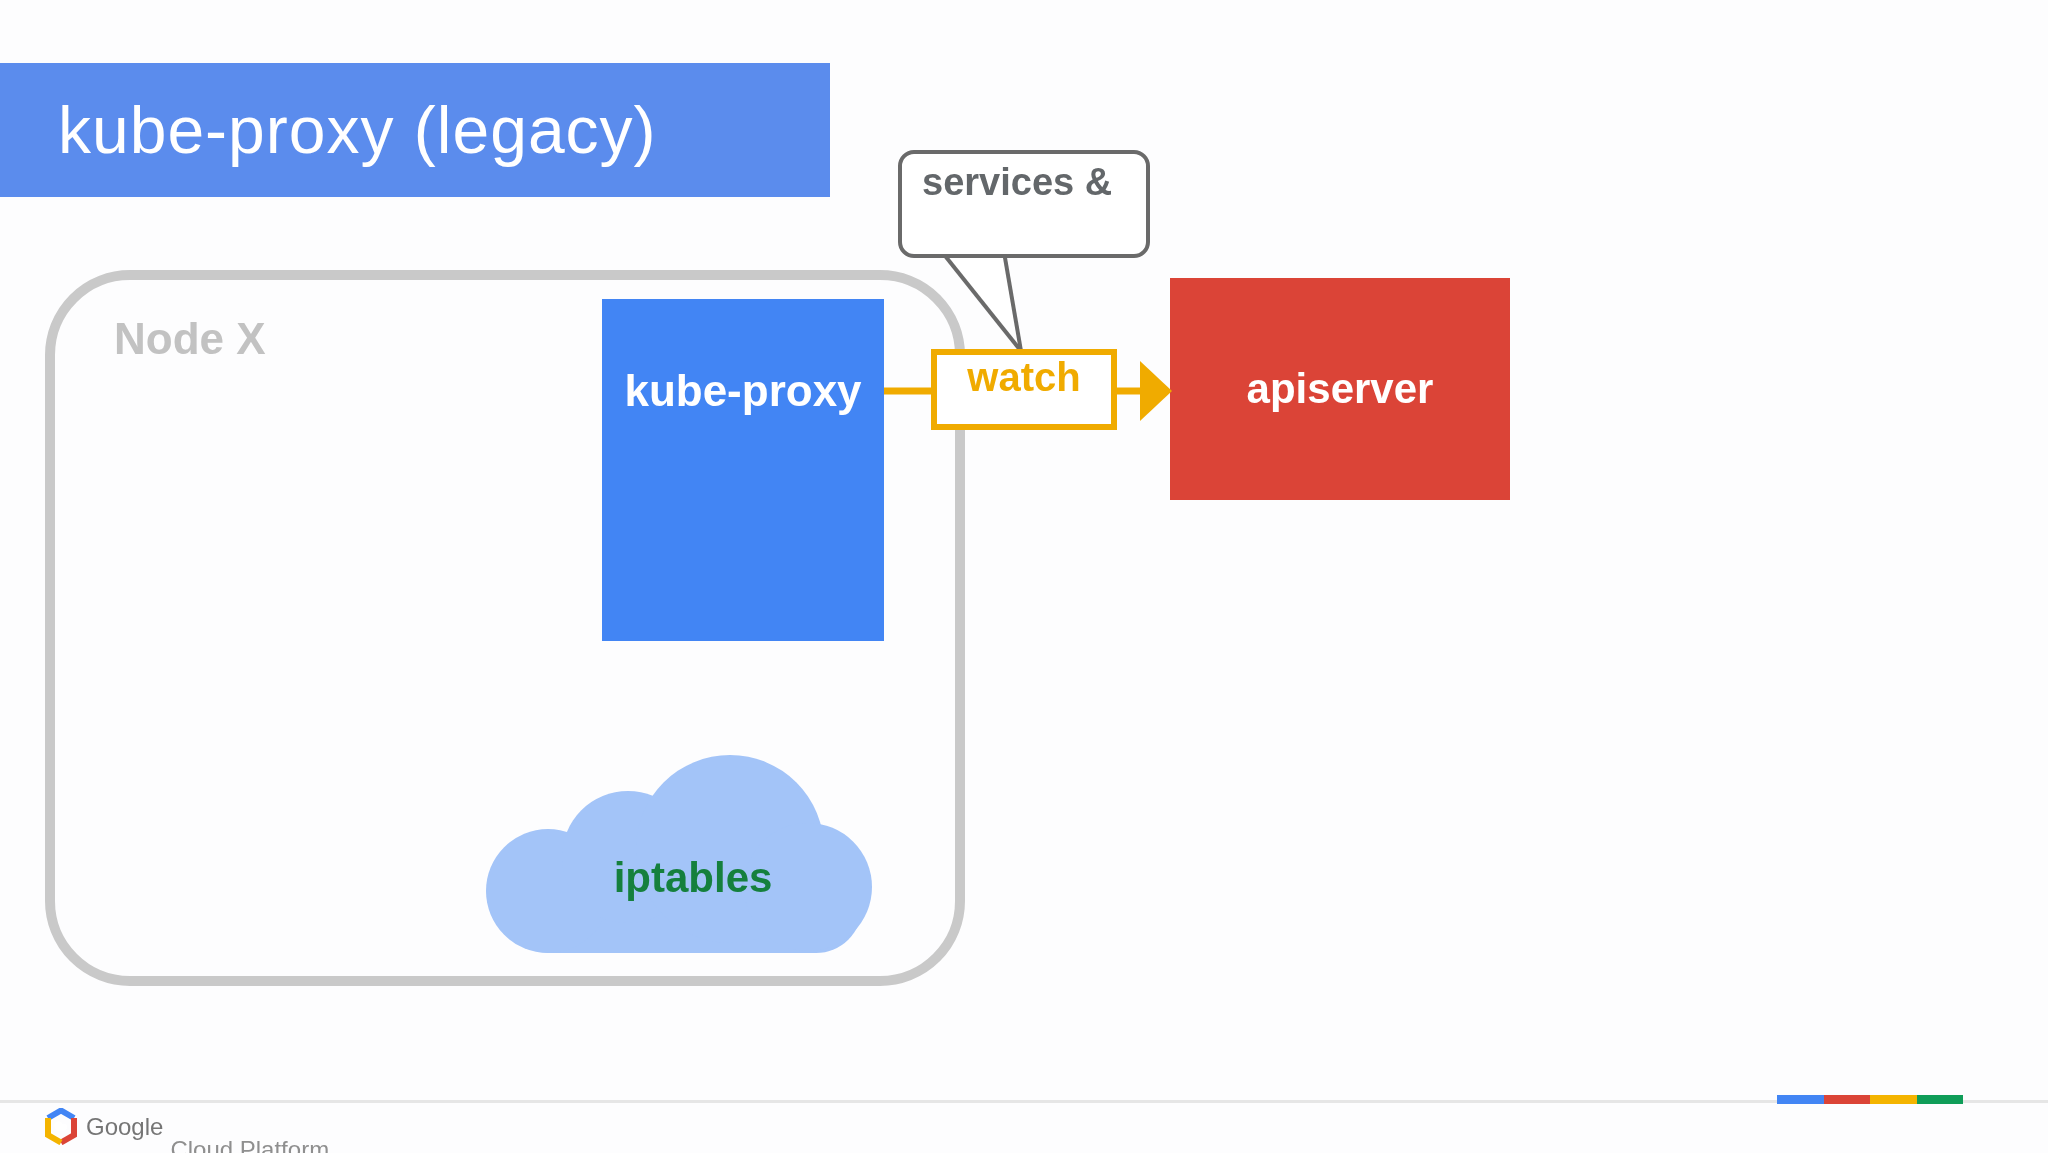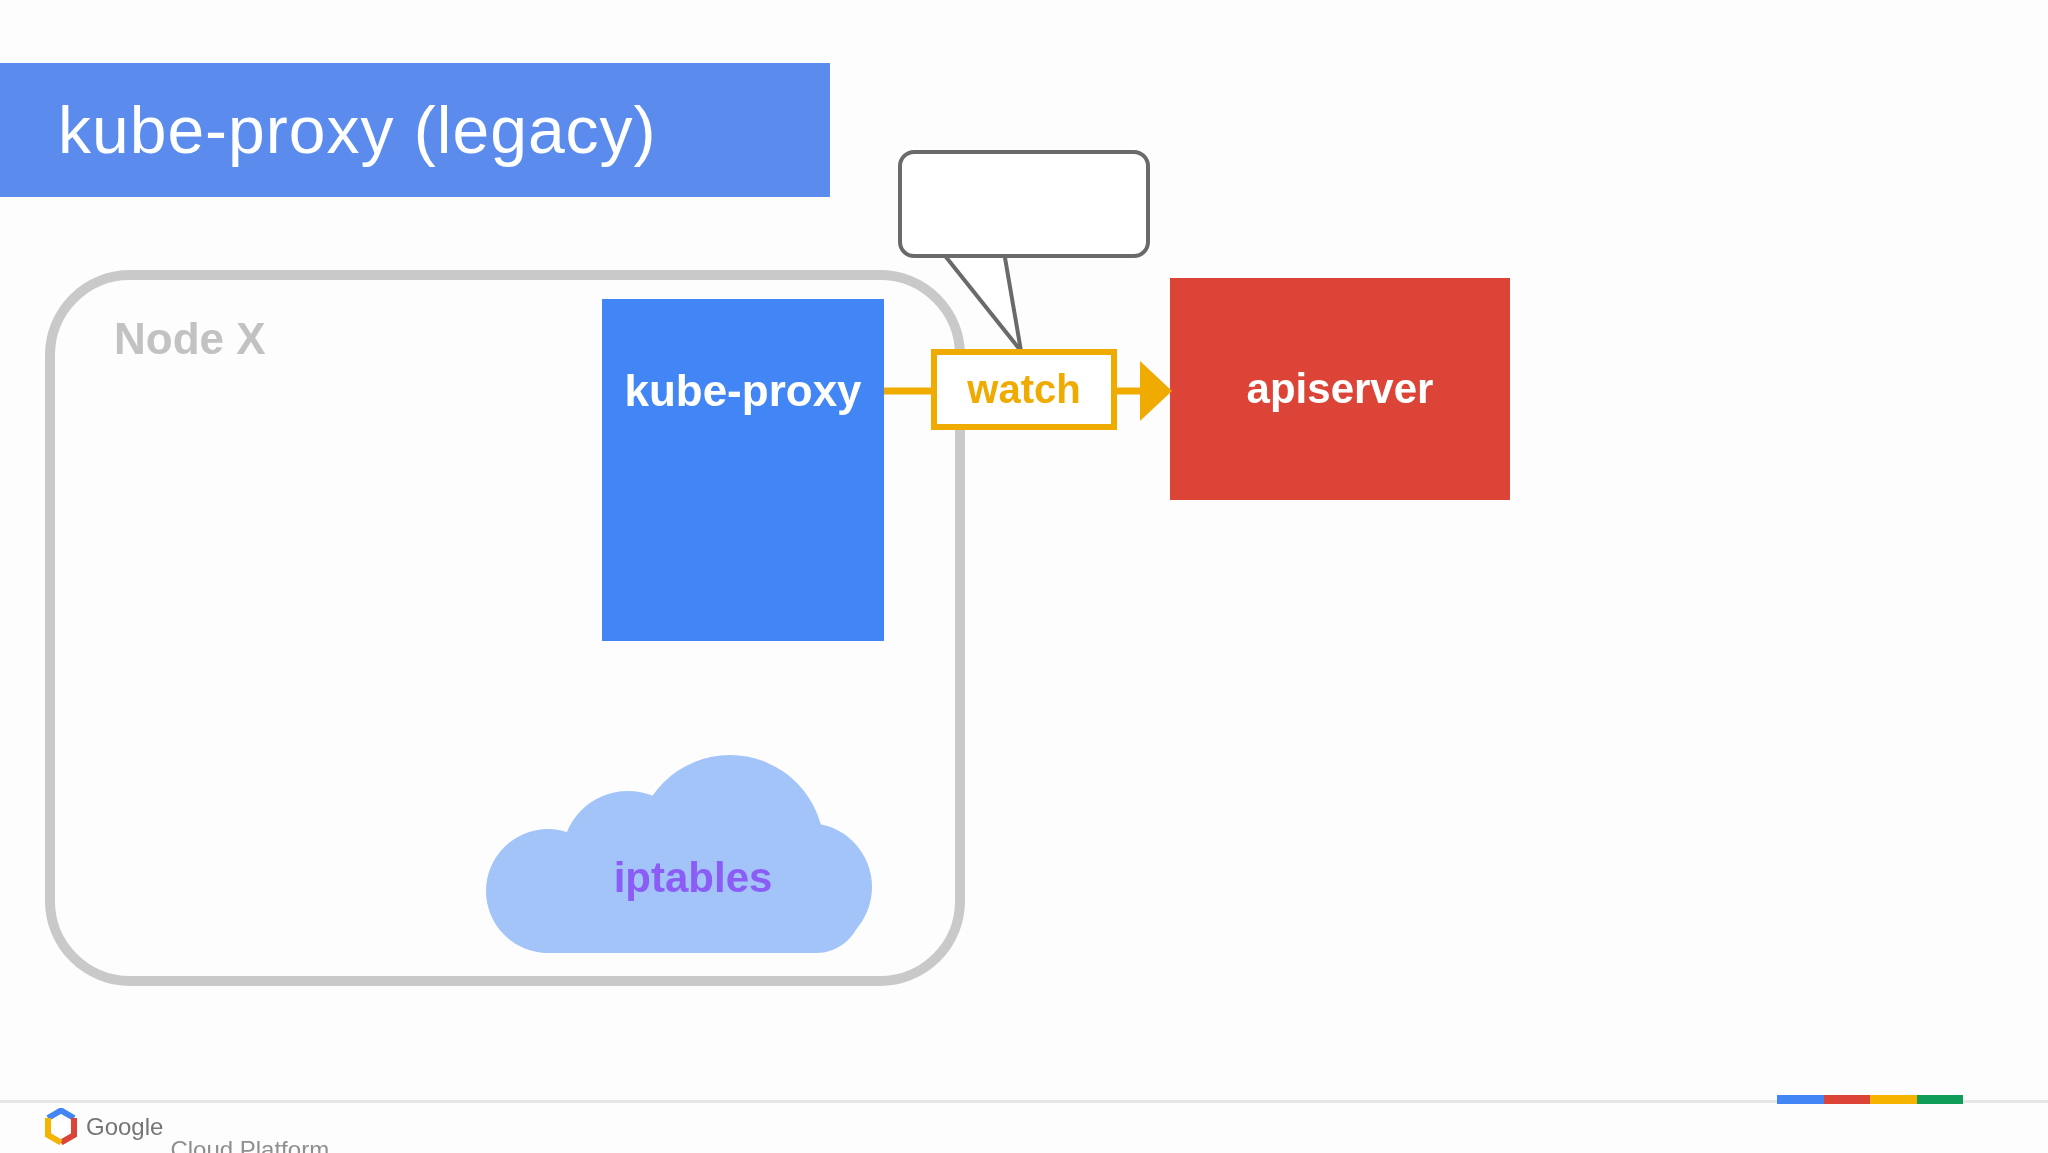--- a/index.html
+++ b/index.html
@@ -28,27 +28,27 @@
   .kube-proxy-box{
     position:absolute;left:602px;top:299px;width:282px;height:342px;
     background:var(--box-blue,#4285F4);
     display:flex;justify-content:center;align-items:flex-start;box-sizing:border-box;padding-top:66px;
   }
   .kube-proxy-label{color:#ffffff;font-size:44px;font-weight:700;line-height:52px;white-space:nowrap;}
   
   .cloud-svg{position:absolute;left:478px;top:753px;width:412px;height:202px;}
   .iptables-label{
     position:absolute;left:488px;top:854px;width:410px;text-align:center;
-    color:#8b5cf6;font-size:42px;font-weight:700;line-height:48px;
+    color:#15803d;font-size:42px;font-weight:700;line-height:48px;
   }
   
   .watch-box{
     position:absolute;left:931px;top:349px;width:186px;height:81px;
     background:#ffffff;border:6px solid var(--gold,#F0AB00);box-sizing:border-box;
-    display:flex;align-items:center;justify-content:center;z-index:4;
+    display:flex;align-items:flex-start;justify-content:center;z-index:4;
   }
   .watch-label{color:var(--gold,#F0AB00);font-size:40px;font-weight:700;white-space:nowrap;}
   
   .apiserver-box{
     position:absolute;left:1170px;top:278px;width:340px;height:222px;
     background:var(--red,#DB4437);
     display:flex;align-items:center;justify-content:center;z-index:2;
   }
   .apiserver-label{color:#ffffff;font-size:42px;font-weight:700;white-space:nowrap;}
   
@@ -124,20 +124,21 @@
 
     <line x1="1114" y1="391" x2="1142" y2="391" style="stroke:var(--gold,#F0AB00)" stroke-width="7"></line>
     <polygon points="1140,361 1140,421 1172,391" style="fill:var(--gold,#F0AB00)"></polygon>
   </svg>
 
   <div class="watch-box">
     <span class="watch-label">watch</span>
   </div>
 
   <div class="callout">
+    <div class="callout-line">services &amp;</div>
   </div>
 
   <div class="footer-divider"></div>
   <div class="google-colors-bar">
     <span class="seg-blue"></span>
     <span class="seg-red"></span>
     <span class="seg-yellow"></span>
     <span class="seg-green"></span>
   </div>
   <svg class="gcp-logo" viewBox="0 0 32 37">

